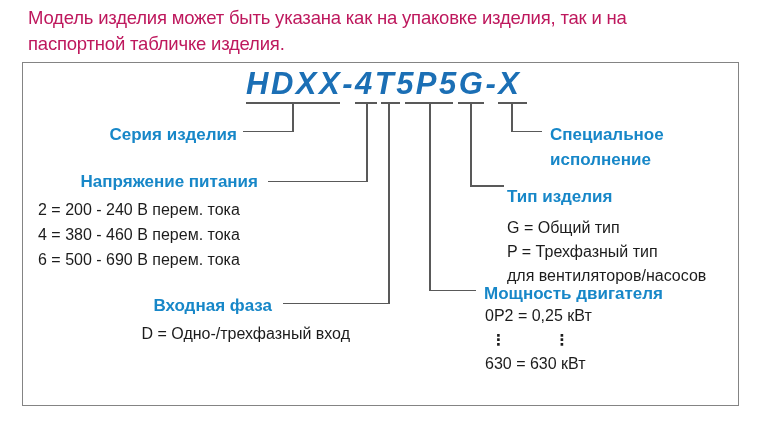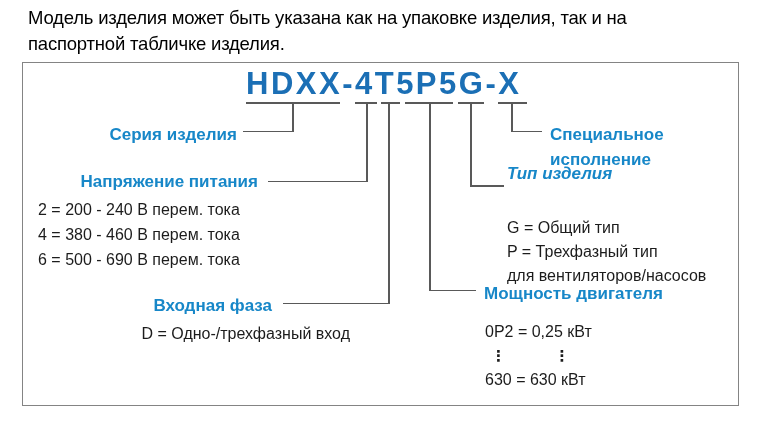--- a/index.html
+++ b/index.html
@@ -14,38 +14,39 @@
     overflow: hidden;
     font-family: "Liberation Sans", "DejaVu Sans", sans-serif;
     color: #1a1a1a;
   }
   .abs { position: absolute; }
 
   .intro {
     left: 28px; top: 5px;
     font-size: 18.5px;
     line-height: 26px;
-    color: #000000;
+    color: #be185d;
     letter-spacing: -0.2px;
     white-space: nowrap;
   }
 
   .diagram-box {
     left: 22px; top: 62px;
     width: 715px; height: 342px;
     border: 1.4px solid #848484;
     background: #ffffff;
   }
 
   .model-code {
     left: 246px; top: 66px;
     font-size: 31px;
     font-weight: bold;
     letter-spacing: 2.5px;
     color: #1b6fb5;
+    font-style: italic;
   }
 
   .blue-label {
     font-size: 17px;
     font-weight: bold;
     color: #1787c8;
     line-height: 25px;
   }
   .right-align { text-align: right; }
 
@@ -109,28 +110,28 @@
 <div class="abs black-list" style="left:38px; top:197px;">
   <div>2 = 200 - 240 В перем. тока</div>
   <div>4 = 380 - 460 В перем. тока</div>
   <div>6 = 500 - 690 В перем. тока</div>
 </div>
 <div class="abs black-list right-align" style="left:100px; top:321px; width:250px;">
   <div>D = Одно-/трехфазный вход</div>
 </div>
 
 <div class="abs blue-label" style="left:550px; top:122px; width:128px;">Специальное исполнение</div>
-<div class="abs blue-label" style="left:507px; top:161px;font-style:italic;">Тип изделия</div>
+<div class="abs blue-label" style="left:507px; top:184px;">Тип изделия</div>
 <div class="abs blue-label" style="left:484px; top:281px;">Мощность двигателя</div>
 
 <div class="abs black-list tight" style="left:507px; top:216px;">
   <div>G = Общий тип</div>
   <div>P = Трехфазный тип</div>
   <div>для вентиляторов/насосов</div>
 </div>
-<div class="abs black-list tight" style="left:485px; top:320px;">
+<div class="abs black-list tight" style="left:485px; top:304px;">
   <div>0P2 = 0,25 кВт</div>
   <div class="dots-row">
     <span style="margin-left:6px;">⋮</span>
     <span style="margin-left:44px;">⋮</span>
   </div>
   <div>630 = 630 кВт</div>
 </div>
 
 </body></html>

